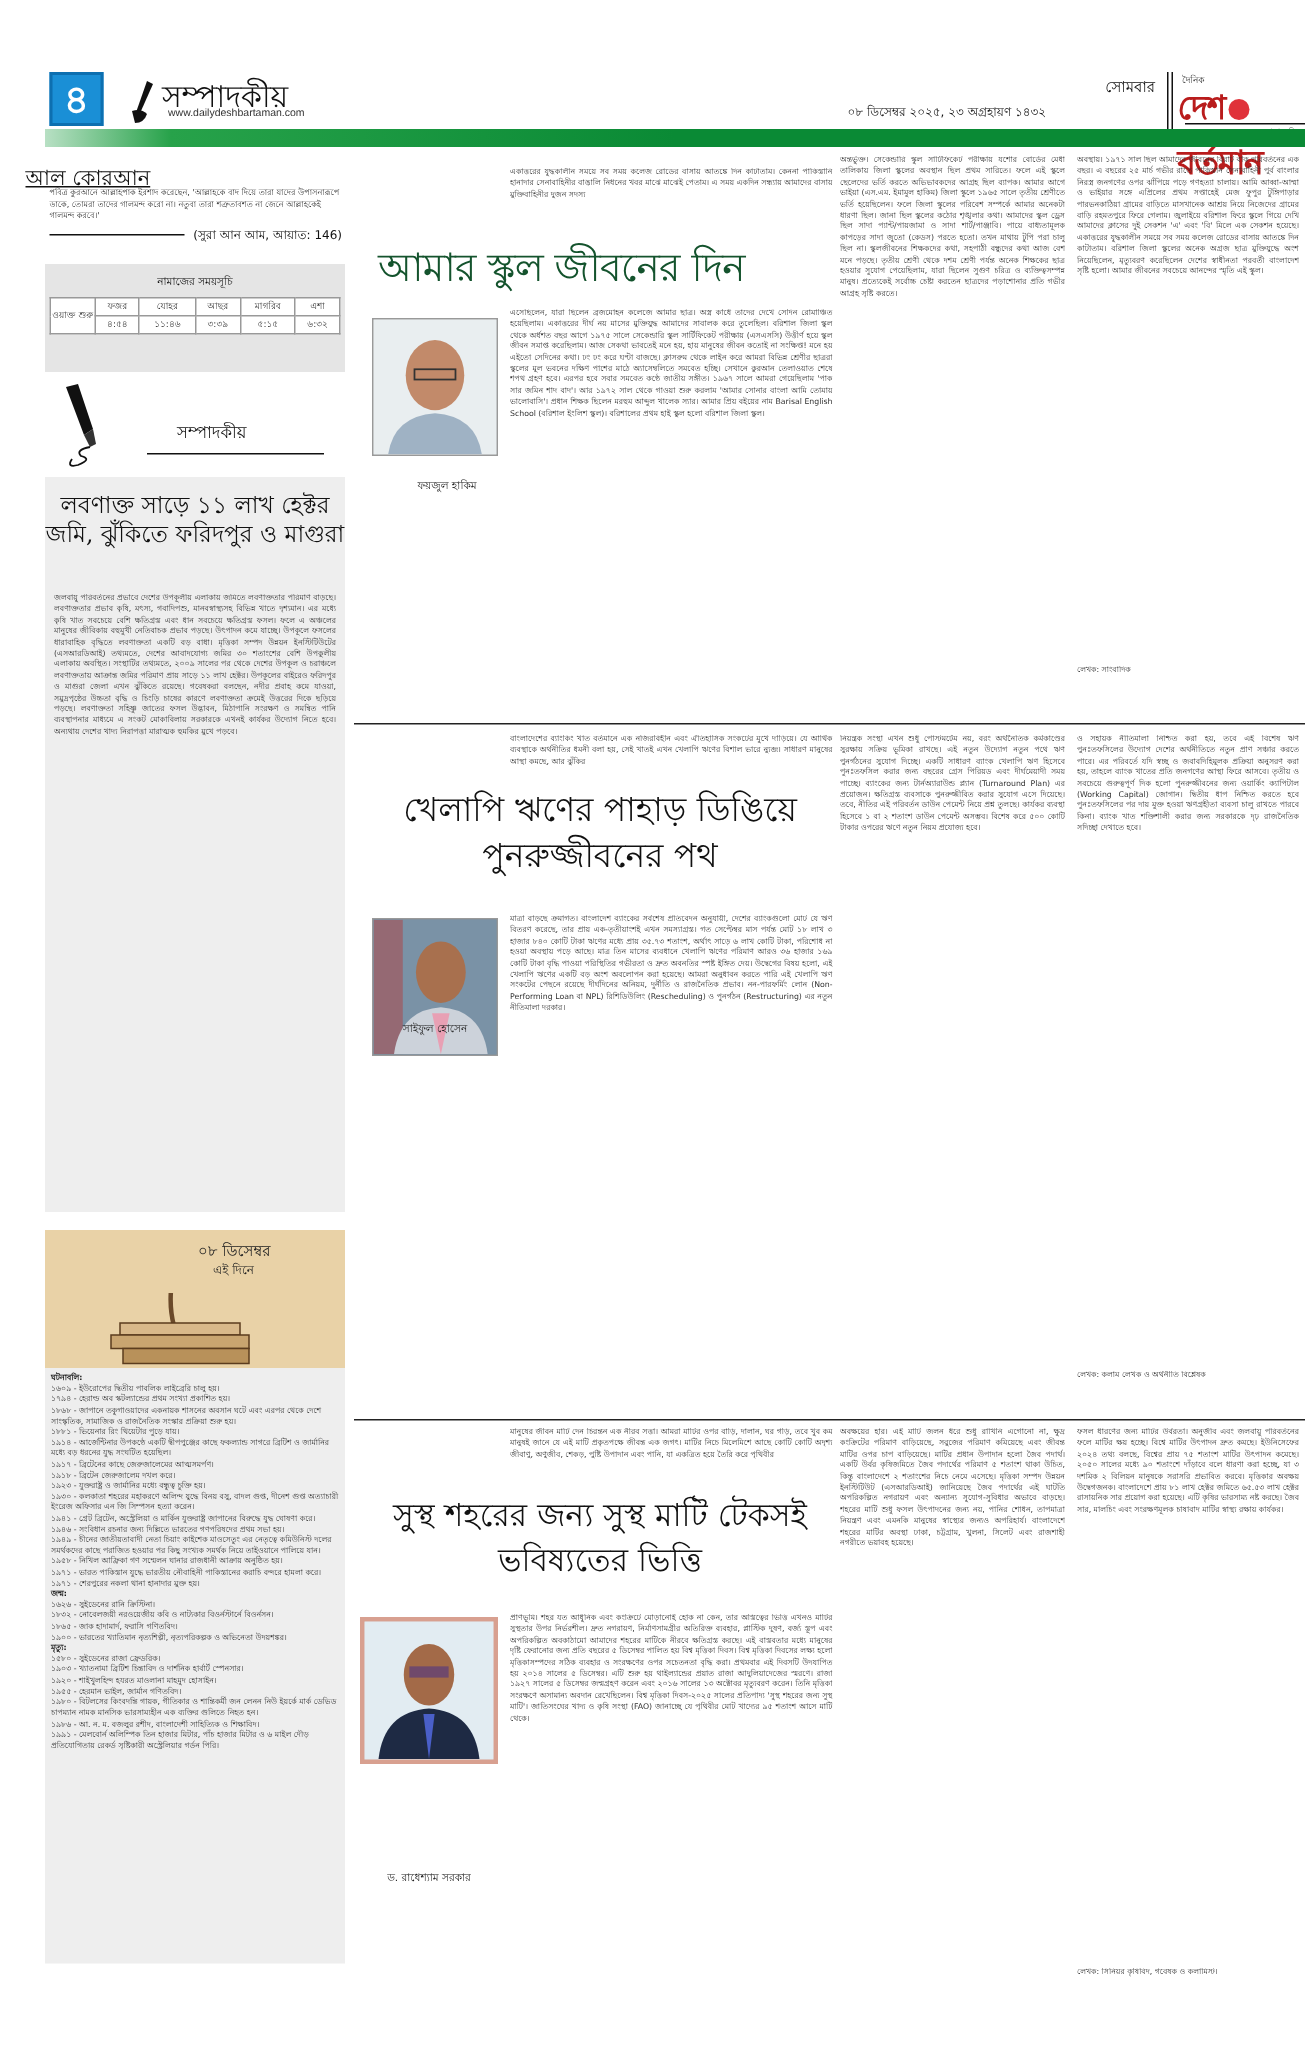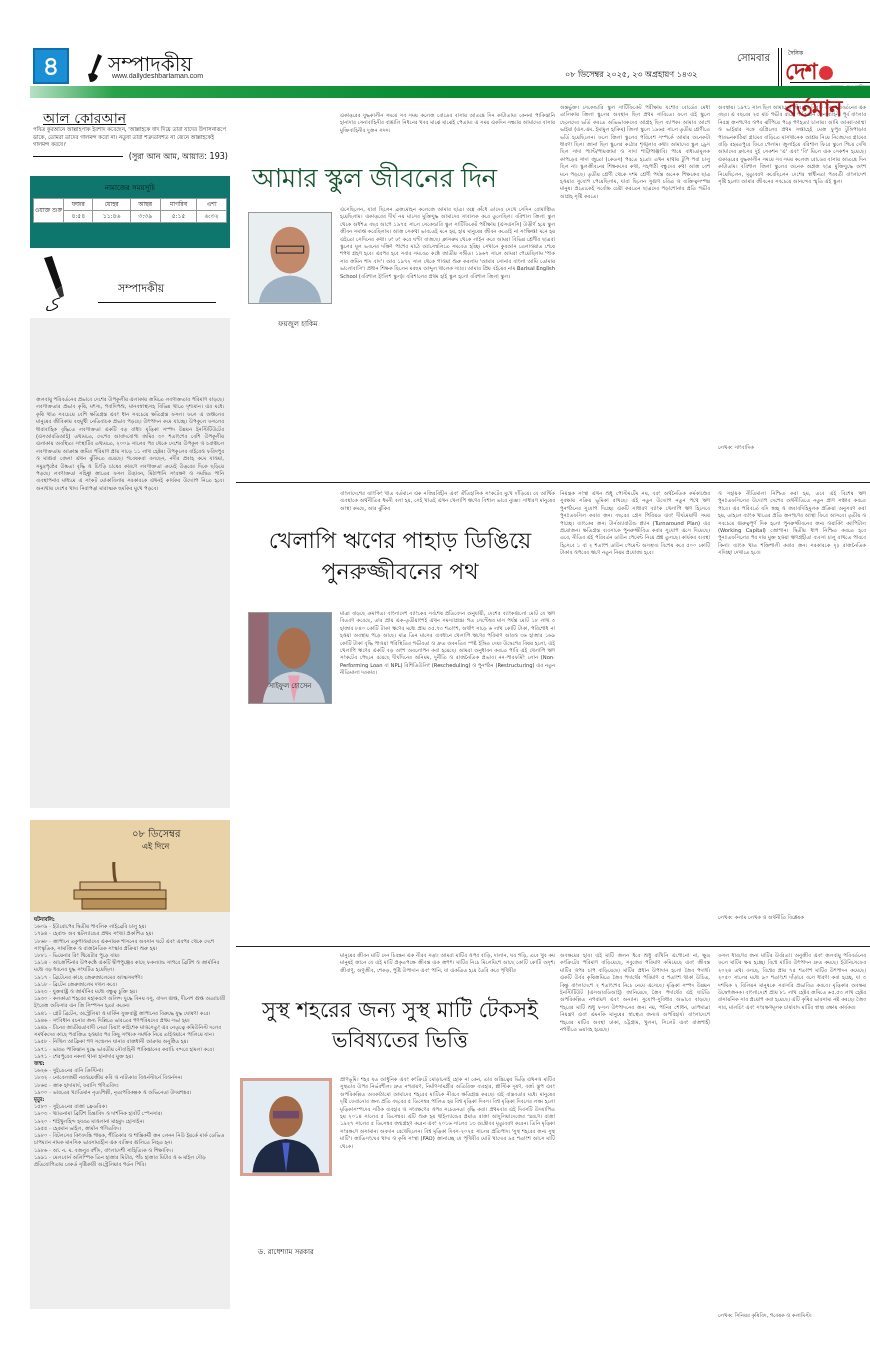--- a/index.html
+++ b/index.html
@@ -11,25 +11,25 @@
 .site{left:112px;top:72px;font-size:7px;color:#333;font-family:"Liberation Sans",sans-serif}
 .day{left:640px;top:50px;font-size:10px;color:#111;text-align:right;width:130px;right:auto}
 .date{left:565px;top:68px;font-size:8px;color:#111;width:205px;text-align:left}
 .vsep{left:778px;top:48px;width:4px;height:38px;border-left:1px solid #111;border-right:1px solid #111}
 .daily{left:788px;top:48px;font-size:6px;color:#333}
 .logo{left:785px;top:54px;font-size:22px;font-weight:bold;color:#b91c1c;font-family:"DejaVu Serif",serif;letter-spacing:-1px}
 .logo .dot{display:inline-block;width:14px;height:14px;border-radius:50%;background:#e0323a;vertical-align:middle;margin:0 2px}
 .tagline{left:790px;top:82px;font-size:5px;color:#333;width:80px;text-align:right;border-top:1px solid #111;padding-top:1px}
 .greenbar{left:30px;top:86px;width:840px;height:12px;background:linear-gradient(90deg,#b8e0c4 0%,#27a24a 10%,#0a8a35 50%,#0a8a35 100%)}
 .col{font-size:5.2px;line-height:7.4px;color:#333;text-align:justify;overflow:hidden}
-.quran-title{left:43px;top:107px;font-size:14px;font-family:"DejaVu Serif",serif;color:#111;text-decoration:underline}
+.quran-title{left:17px;top:107px;font-size:14px;font-family:"DejaVu Serif",serif;color:#111;text-decoration:underline}
 .quran-text{left:33px;top:126px;width:195px;font-size:5.4px;line-height:7.5px;color:#333}
 .quran-ref{left:33px;top:150px;width:195px;font-size:8px;color:#111;display:flex;align-items:center;gap:6px}
 .quran-ref .line{flex:1;height:1px;background:#111}
-.prayer{left:30px;top:176px;width:200px;height:72px;background:#0f766e}
+.prayer{left:30px;top:176px;width:200px;height:72px;background:#e5e5e5}
 .prayer-title{position:absolute;left:0;top:6px;width:200px;text-align:center;font-size:7px;color:#111}
 .prayer table{position:absolute;left:3px;top:22px;width:194px;border-collapse:collapse;background:#fff;font-size:6px}
 .prayer td{border:1px solid #999;text-align:center;height:10px;color:#333}
 .pen-big{left:40px;top:256px;width:30px;height:56px}
 .ed-label{left:118px;top:280px;font-size:11px;font-family:"DejaVu Serif",serif;color:#111}
 .ed-line{left:98px;top:302px;width:118px;height:1px;background:#111}
 .lead-box{left:30px;top:318px;width:200px;height:490px;background:#eeeeee}
 .lead-title{position:absolute;left:0;top:10px;width:200px;text-align:center;font-size:15.5px;line-height:19px;font-family:"DejaVu Serif",serif;color:#111}
 .lead-body{position:absolute;left:6px;top:78px;width:188px}
 .thisday-img{left:30px;top:820px;width:200px;height:95px;background:#e9d2a7}
@@ -62,21 +62,21 @@
 <div class="abs vsep"></div>
 <div class="abs daily">দৈনিক</div>
 <div class="abs logo"><span>দেশ</span><span class="dot"></span><span>বর্তমান</span></div>
 <div class="abs tagline">সত্যের পথে অবিচল</div>
 <div class="abs greenbar"></div>
 
 <div class="abs quran-title">আল কোরআন</div>
 <div class="abs quran-text">পবিত্র কুরআনে আল্লাহপাক ইরশাদ করেছেন, 'আল্লাহকে বাদ দিয়ে তারা যাদের উপাসনারূপে ডাকে, তোমরা তাদের গালমন্দ করো না। নতুবা তারা শত্রুতাবশত না জেনে আল্লাহকেই গালমন্দ করবে।'</div>
 <div class="abs quran-ref">
     <span class="line"></span>
-    <span>(সুরা আন আম, আয়াত: 193)</span>
+    <span>(সুরা আন আম, আয়াত: 146)</span>
   </div>
 
 <div class="abs prayer">
   <div class="prayer-title">নামাজের সময়সূচি</div>
   <table>
     <tbody>
         <tr>
       <td rowspan="2" style="width:30px">ওয়াক্ত শুরু</td>
       <td>ফজর</td>
       <td>যোহর</td>
@@ -97,20 +97,21 @@
 
 <svg class="abs pen-big" viewBox="0 0 30 56">
   <path d="M4 2 L12 0 L22 30 L16 34 Z" fill="#111"></path>
   <path d="M16 34 L22 30 L24 40 L20 42 Z" fill="#333"></path>
   <path d="M20 42 Q10 44 14 48 Q22 50 12 54 Q4 56 8 50" stroke="#111" fill="none" stroke-width="1.2"></path>
 </svg>
 <div class="abs ed-label">সম্পাদকীয়</div>
 <div class="abs ed-line"></div>
 
 <div class="abs lead-box">
+  <div class="lead-title">লবণাক্ত সাড়ে ১১ লাখ হেক্টর জমি, ঝুঁকিতে ফরিদপুর ও মাগুরা</div>
   <div class="lead-body col">জলবায়ু পরিবর্তনের প্রভাবে দেশের উপকূলীয় এলাকায় জমিতে লবণাক্ততার পরিমাণ বাড়ছে। লবণাক্ততার প্রভাব কৃষি, মৎস্য, গবাদিপশু, মানবস্বাস্থ্যসহ বিভিন্ন খাতে দৃশ্যমান। এর মধ্যে কৃষি খাত সবচেয়ে বেশি ক্ষতিগ্রস্ত এবং ধান সবচেয়ে ক্ষতিগ্রস্ত ফসল। ফলে এ অঞ্চলের মানুষের জীবিকায় বহুমুখী নেতিবাচক প্রভাব পড়ছে। উৎপাদন কমে যাচ্ছে। উপকূলে ফসলের ধারাবাহিক বৃদ্ধিতে লবণাক্ততা একটি বড় বাধা। মৃত্তিকা সম্পদ উন্নয়ন ইনস্টিটিউটের (এসআরডিআই) তথ্যমতে, দেশের আবাদযোগ্য জমির ৩০ শতাংশের বেশি উপকূলীয় এলাকায় অবস্থিত। সংস্থাটির তথ্যমতে, ২০০৯ সালের পর থেকে দেশের উপকূল ও চরাঞ্চলে লবণাক্ততায় আক্রান্ত জমির পরিমাণ প্রায় সাড়ে ১১ লাখ হেক্টর। উপকূলের বাইরেও ফরিদপুর ও মাগুরা জেলা এখন ঝুঁকিতে রয়েছে। গবেষকরা বলছেন, নদীর প্রবাহ কমে যাওয়া, সমুদ্রপৃষ্ঠের উচ্চতা বৃদ্ধি ও চিংড়ি চাষের কারণে লবণাক্ততা ক্রমেই উত্তরের দিকে ছড়িয়ে পড়ছে। লবণাক্ততা সহিষ্ণু জাতের ফসল উদ্ভাবন, মিঠাপানি সংরক্ষণ ও সমন্বিত পানি ব্যবস্থাপনার মাধ্যমে এ সংকট মোকাবিলায় সরকারকে এখনই কার্যকর উদ্যোগ নিতে হবে। অন্যথায় দেশের খাদ্য নিরাপত্তা মারাত্মক হুমকির মুখে পড়বে।</div>
 </div>
 
 <div class="abs thisday-img">
   <div class="thisday-date">০৮ ডিসেম্বর</div>
   <div class="thisday-sub">এই দিনে</div>
   <svg class="books" viewBox="0 0 120 48">
     <path d="M60 -30 Q50 0 56 22" stroke="#6b4a2a" stroke-width="3" fill="none"></path>
     <rect x="20" y="20" width="80" height="8" fill="#d9b98a" stroke="#5b3c1e"></rect>
     <rect x="14" y="28" width="92" height="9" fill="#c9a570" stroke="#5b3c1e"></rect>

